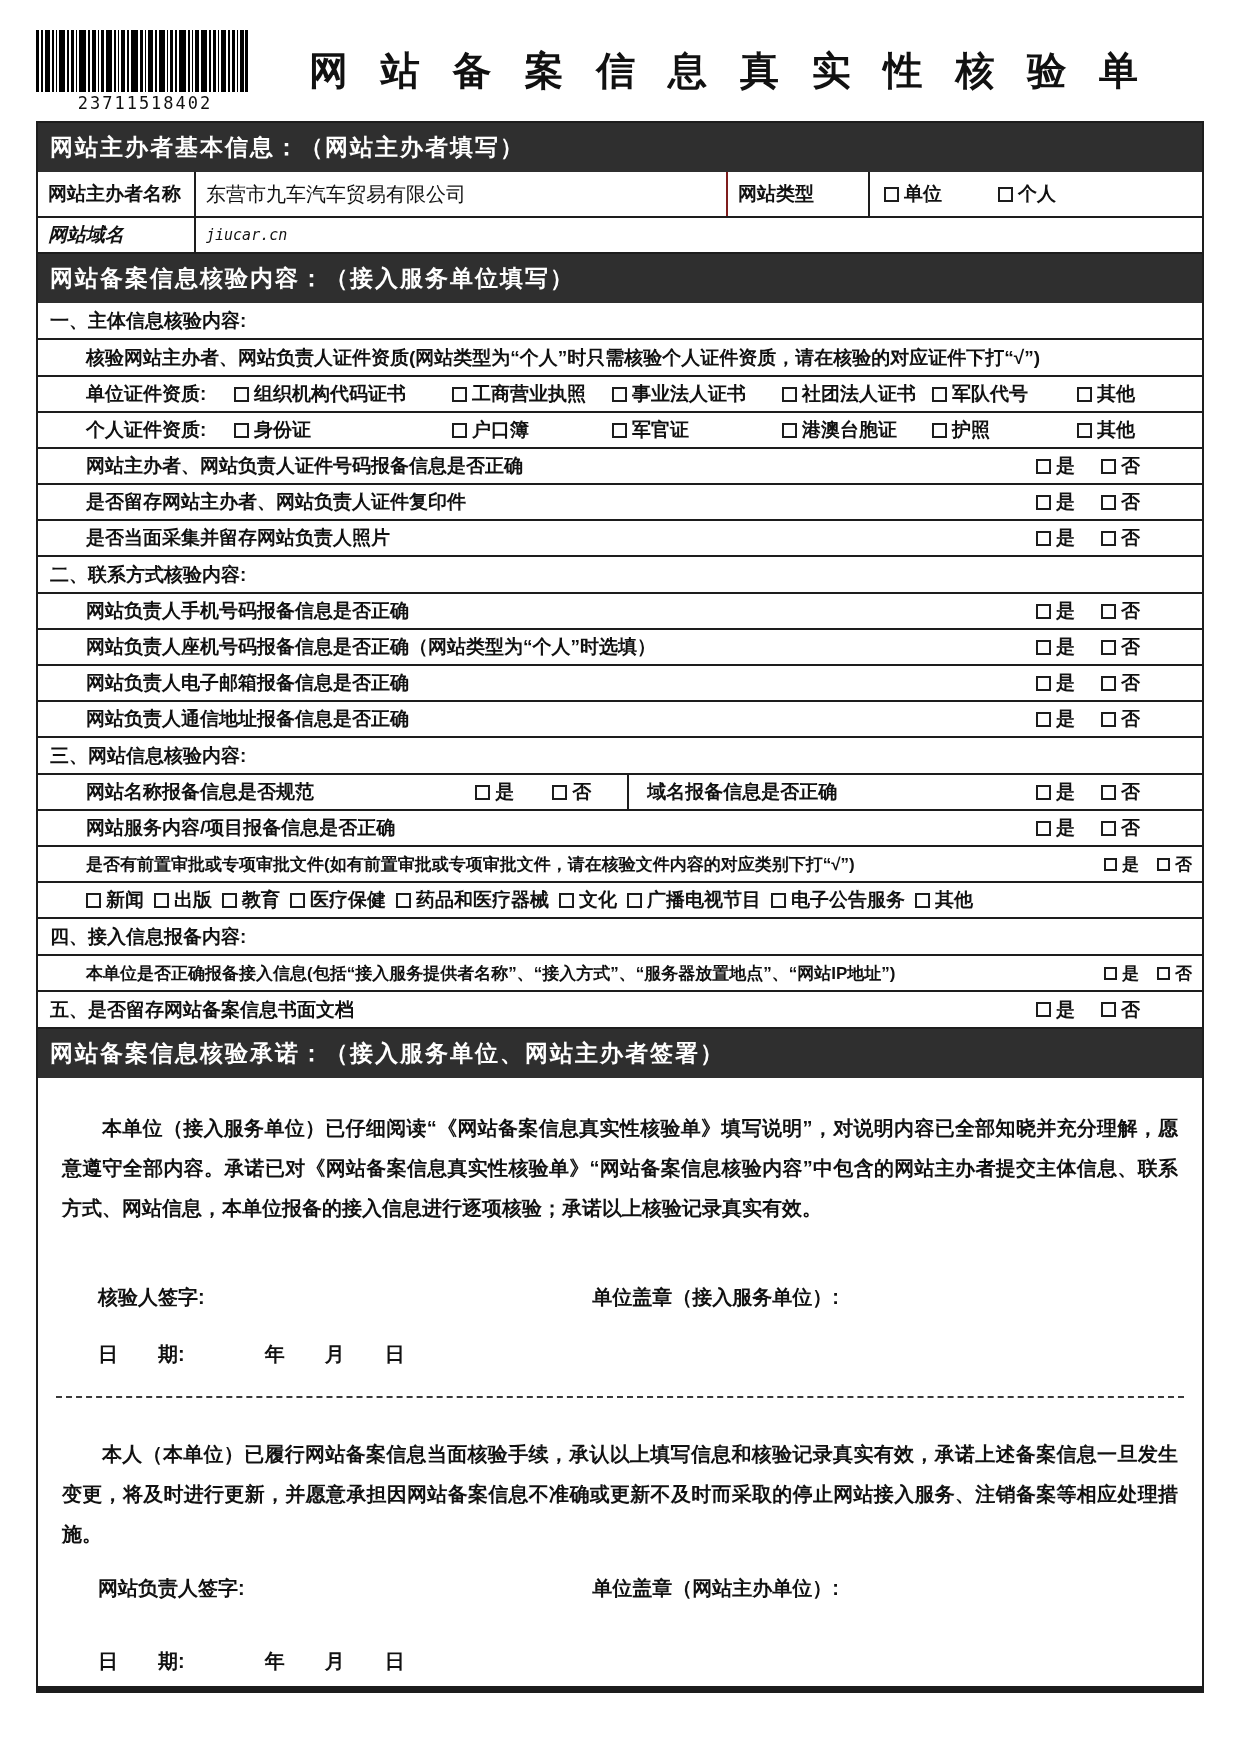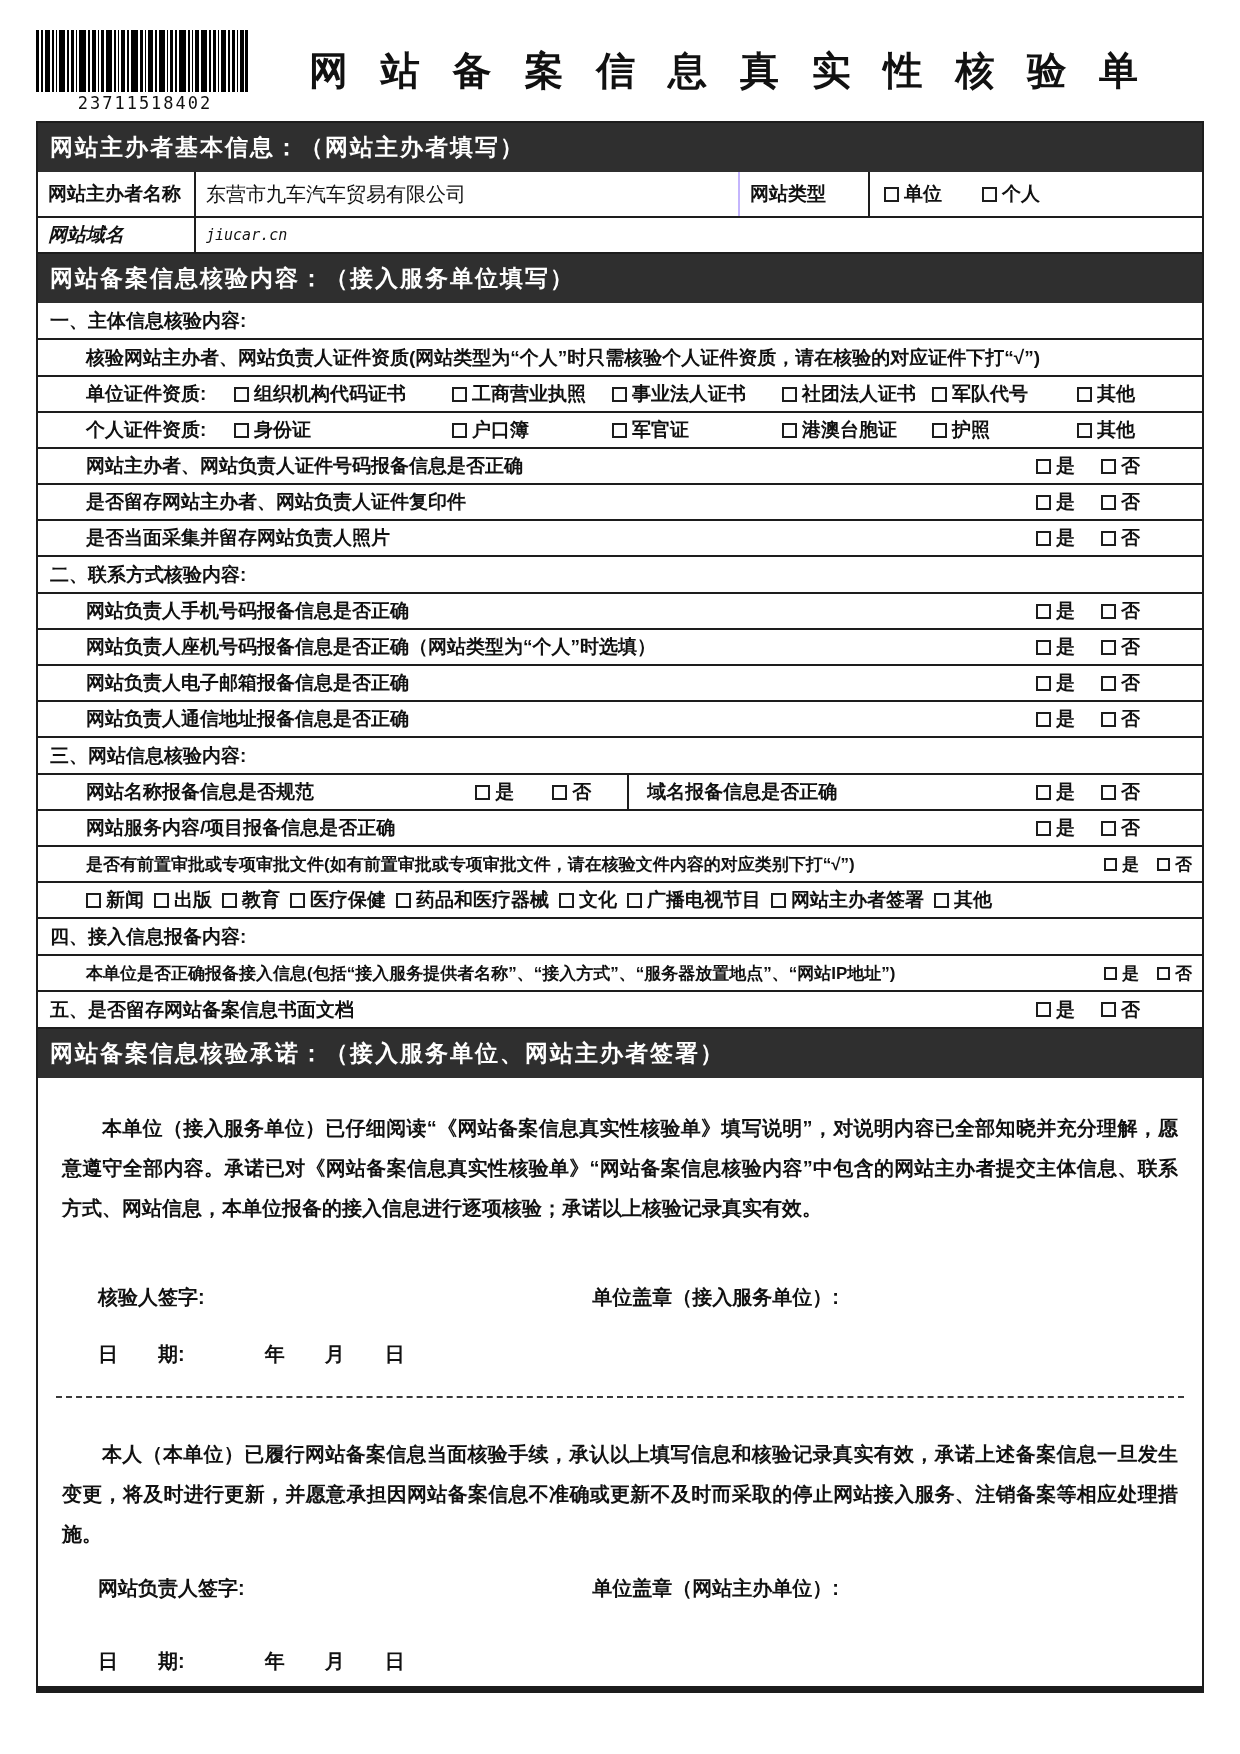--- a/index.html
+++ b/index.html
@@ -36,22 +36,22 @@
     display: flex; align-items: center;
     border-bottom: 2px solid #1d1d1d;
     min-height: 36px; font-size: 19px; font-weight: 600;
   }
   .r-org { min-height: 46px; }
   .r-domain { min-height: 36px; font-style: italic; }
   .cell { align-self: stretch; display: flex; align-items: center; padding: 4px 10px; }
   .c-label { width: 158px; border-right: 2px solid #1d1d1d; flex: none; }
   .c-value { flex: 1; font-weight: normal; font-size: 20px; }
   .c-mono { font-family: "DejaVu Sans Mono", monospace; font-size: 15px; }
-  .c-type { width: 132px; border-left: 2px solid #c4b5fd; border-right: 2px solid #1d1d1d; flex: none; }
-  .c-opts { width: 332px; flex: none; gap: 40px; padding-left: 14px; }
+  .c-type { width: 144px; border-left: 2px solid #7f1d1d; border-right: 2px solid #1d1d1d; flex: none; }
+  .c-opts { width: 332px; flex: none; gap: 56px; padding-left: 14px; }
 
   .r-section { padding-left: 12px; min-height: 37px; }
   .r-note    { padding-left: 48px; min-height: 37px; }
   .r-q       { padding-left: 48px; justify-content: flex-end; }
   .r-grid    { padding-left: 48px; }
   .grid-label { width: 148px; flex: none; }
   .optgrid {
     flex: 1; display: grid; align-items: center;
     grid-template-columns: 218px 160px 170px 150px 145px auto;
   }
@@ -432,21 +432,21 @@
           <span class="opt">
             <span class="cb"></span>
             <span>文化</span>
           </span>
           <span class="opt">
             <span class="cb"></span>
             <span>广播电视节目</span>
           </span>
           <span class="opt">
             <span class="cb"></span>
-            <span>网站主办者签署</span>
+            <span>电子公告服务</span>
           </span>
           <span class="opt">
             <span class="cb"></span>
             <span>其他</span>
           </span>
         </span>
     </div>
 
     <div class="row r-section">
       <span>四、接入信息报备内容:</span>

